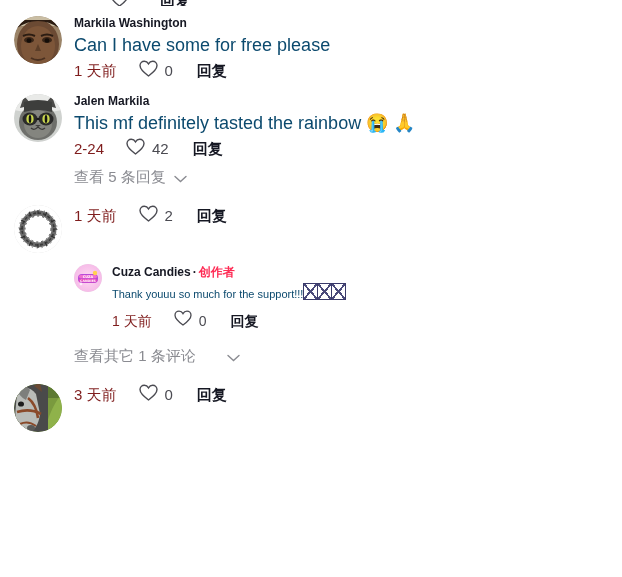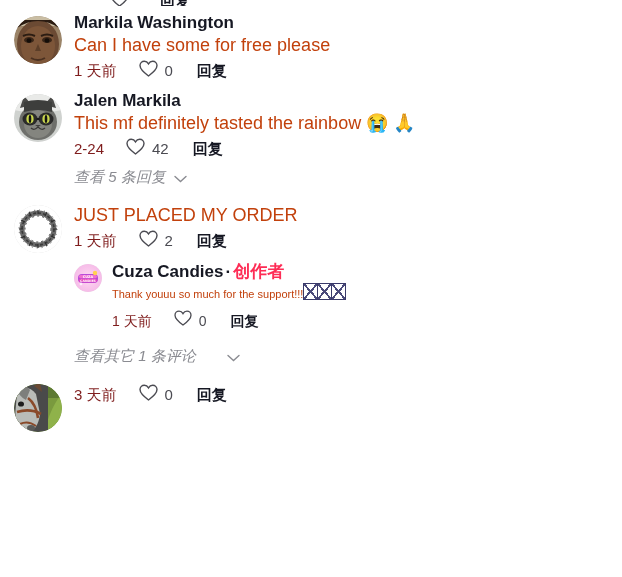--- a/index.html
+++ b/index.html
@@ -63,40 +63,40 @@
   }
   .avatar svg { display: block; width: 100%; height: 100%; }
 
   
   .cbody {
     flex: 1 1 auto;
     min-width: 0;
     padding-top: 2px;
   }
   .uname {
-    font-size: 17px;
+    font-size: 12px;
     font-weight: bold;
     line-height: 18px;
     color: #161823;
     margin: 0 0 1px 0;
     white-space: nowrap;
   }
   .uname .sep { font-weight: bold; color: #161823; padding: 0 2px; }
   .creator-badge {
     color: #fe2c55;
     font-weight: bold;
   }
   .uname .heart-emoji {
     font-family: "DejaVu Sans", sans-serif;
     color: #e8192c;
   }
   .ctext {
     font-size: 18px;
     line-height: 25px;
-    color: #c2410c;
+    color: #0c4a6e;
     margin: 0 0 2px 0;
     white-space: nowrap;
   }
   .comment.reply .ctext { font-size: 11px; line-height: 24px; }
   .tofu {
     display: inline-block;
     vertical-align: -2px;
   }
   .tofu span {
     display: inline-block;
@@ -148,21 +148,20 @@
 
   
   .view-more {
     display: flex;
     align-items: center;
     font-size: 15px;
     color: #8a8b91;
     padding-left: 74px;
     margin: 6px 0 14px 0;
     white-space: nowrap;
-    font-style: italic;
   }
   .view-more.nested { padding-left: 74px; gap: 23px; }
   .view-more .chev { margin-left: 8px; display: block; }
 </style>
 </head>
 <body>
 
 <div class="partial-row">
   <div class="meta-row">
     <span class="timestamp"></span>
@@ -304,21 +303,20 @@
             <line x1="7" y1="33" x2="11" y2="31"></line>
               <line x1="5" y1="24" x2="9" y2="24"></line>
             <line x1="7" y1="15" x2="11" y2="17"></line>
               <line x1="15" y1="7" x2="17" y2="11"></line>
           </g>
           <circle cx="24" cy="24" r="11" fill="#ffffff"></circle>
         </g>
       </svg>
     </div>
     <div class="cbody">
-      <div class="ctext">JUST PLACED MY ORDER</div>
       <div class="meta-row">
         <span class="timestamp">1 天前</span>
         <span class="like-group">
           <span class="heart-icon">
             <svg width="19" height="17" viewBox="0 0 19 17">
                 <path d="M9.5 16 C4 12 1 9 1 5.6 C1 3 3 1.2 5.3 1.2 C7 1.2 8.6 2.2 9.5 3.8 C10.4 2.2 12 1.2 13.7 1.2 C16 1.2 18 3 18 5.6 C18 9 15 12 9.5 16 Z" fill="none" stroke="#4b4b52" stroke-width="1.4"></path>
               </svg>
           </span>
           <span class="like-count">2</span>
         </span>

